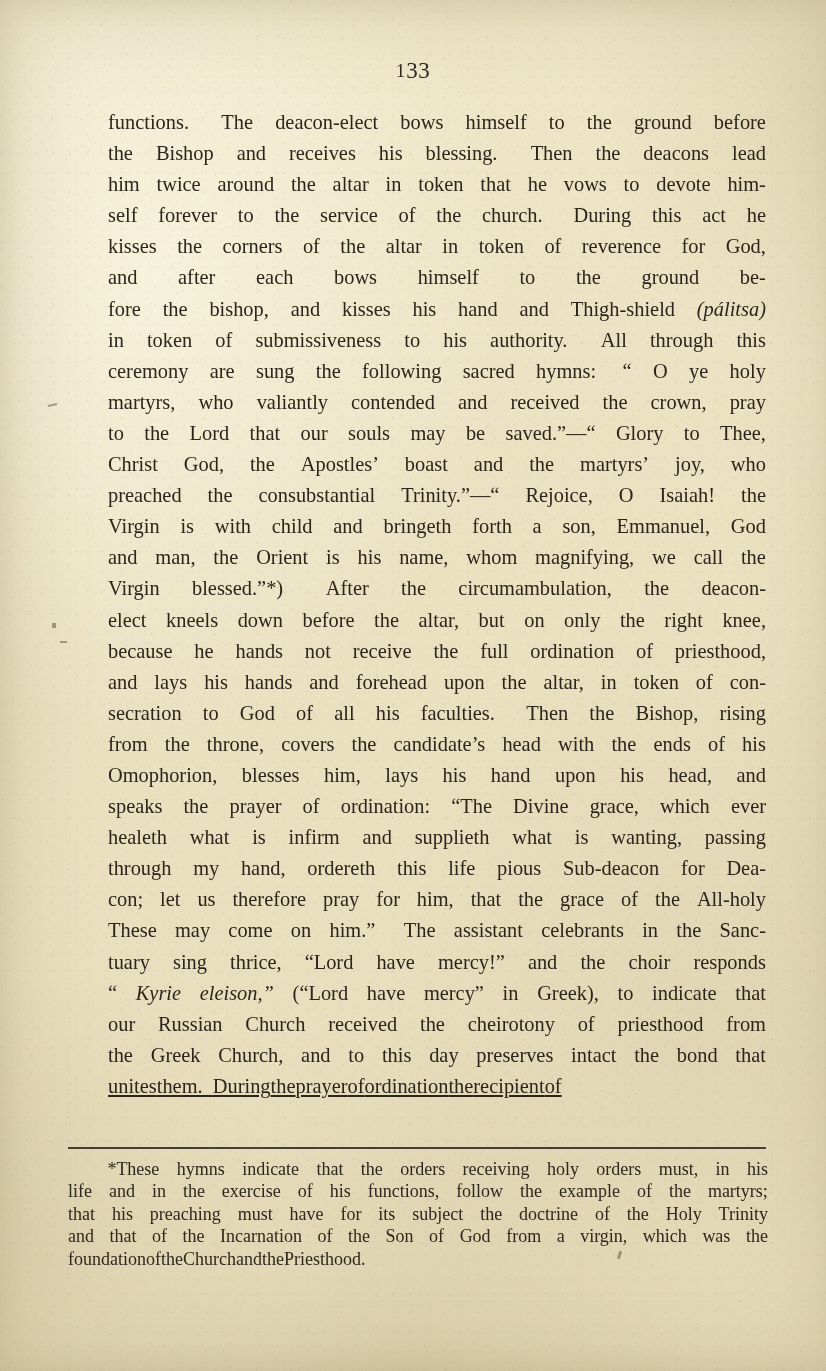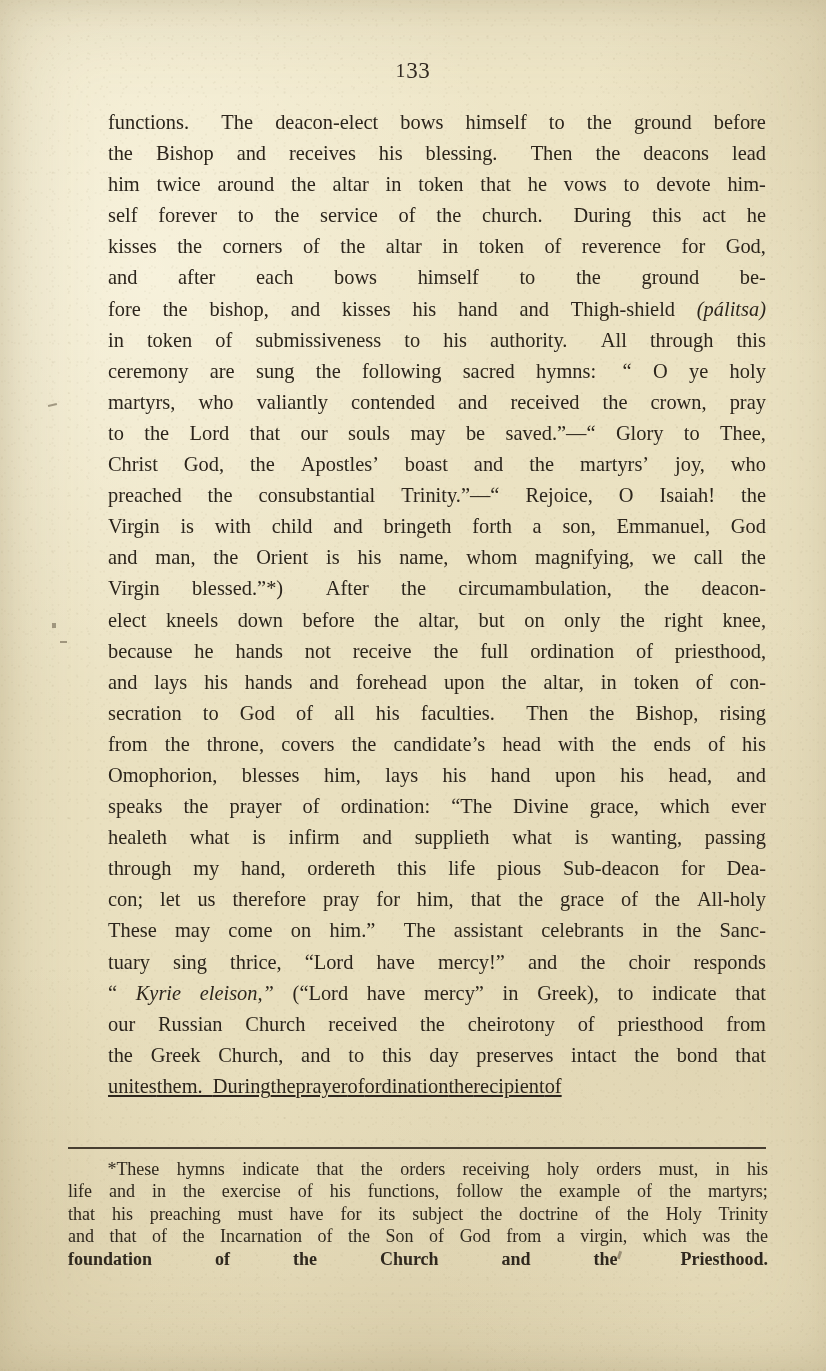--- a/index.html
+++ b/index.html
@@ -132,21 +132,21 @@
     width: 700px;
     font-size: 18px;
     line-height: 22.4px;
     color: #2f281e;
   }
   #footnote .fln {
     display: flex;
     justify-content: space-between;
     white-space: nowrap;
   }
-  #footnote .fln.last { justify-content: space-between; font-weight: bold; }
+  #footnote .fln.last { justify-content: flex-start; }
   #footnote .fln > span.w { white-space: pre; }
   #footnote .indent { display: inline-block; width: 22px; }
 
   
   .speck {
     position: absolute;
     background: #564a38;
     opacity: 0.5;
     pointer-events: none;
   }

